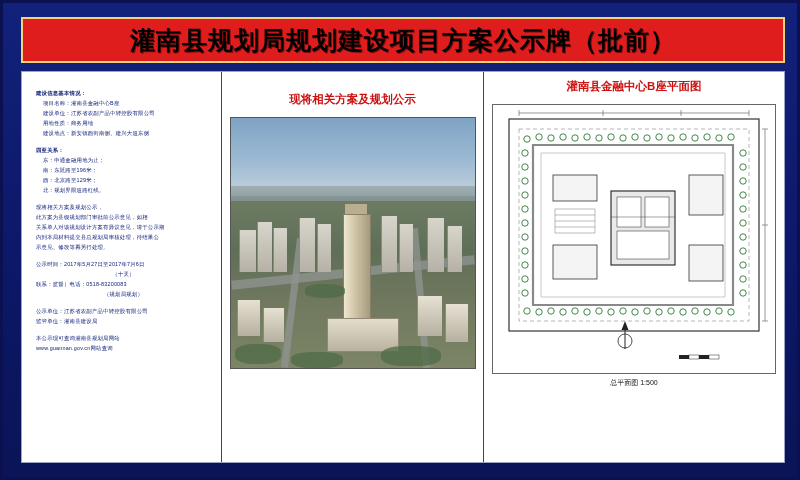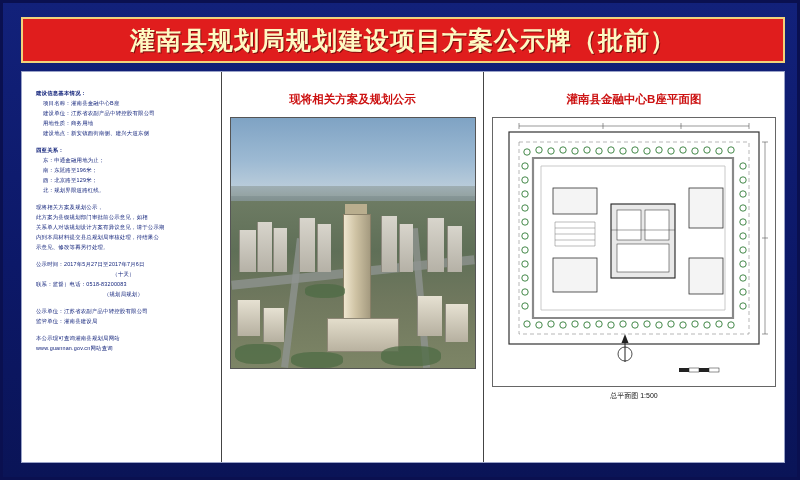--- a/index.html
+++ b/index.html
@@ -31,21 +31,21 @@
     width: 764px;
     height: 46px;
     box-sizing: border-box;
     background: #e01d1d;
     border: 2px solid #f2d27a;
     display: flex;
     align-items: center;
     justify-content: center;
   }
   #title-text {
-    color: #fef9c3;
+    color: #000000;
     font-size: 25px;
     font-weight: bold;
     letter-spacing: 1px;
     white-space: nowrap;
     text-shadow: 1px 1px 0 #7d0d0d;
   }
 
   
   #content-panel {
     position: absolute;
@@ -69,21 +69,21 @@
     padding: 16px 10px 10px 14px;
     border-right: 1px solid #444;
   }
   .col-mid {
     width: 262px;
     padding: 14px 8px 10px 8px;
     border-right: 1px solid #444;
   }
   .col-right {
     width: 300px;
-    padding: 14px 8px 10px 8px;
+    padding: 1px 8px 10px 8px;
   }
 
   
   .txt-block {
     color: #11227a;
     font-size: 5.4px;
     line-height: 1.85;
     letter-spacing: 0.2px;
   }
   .txt-block .blk { margin-bottom: 7px; }

